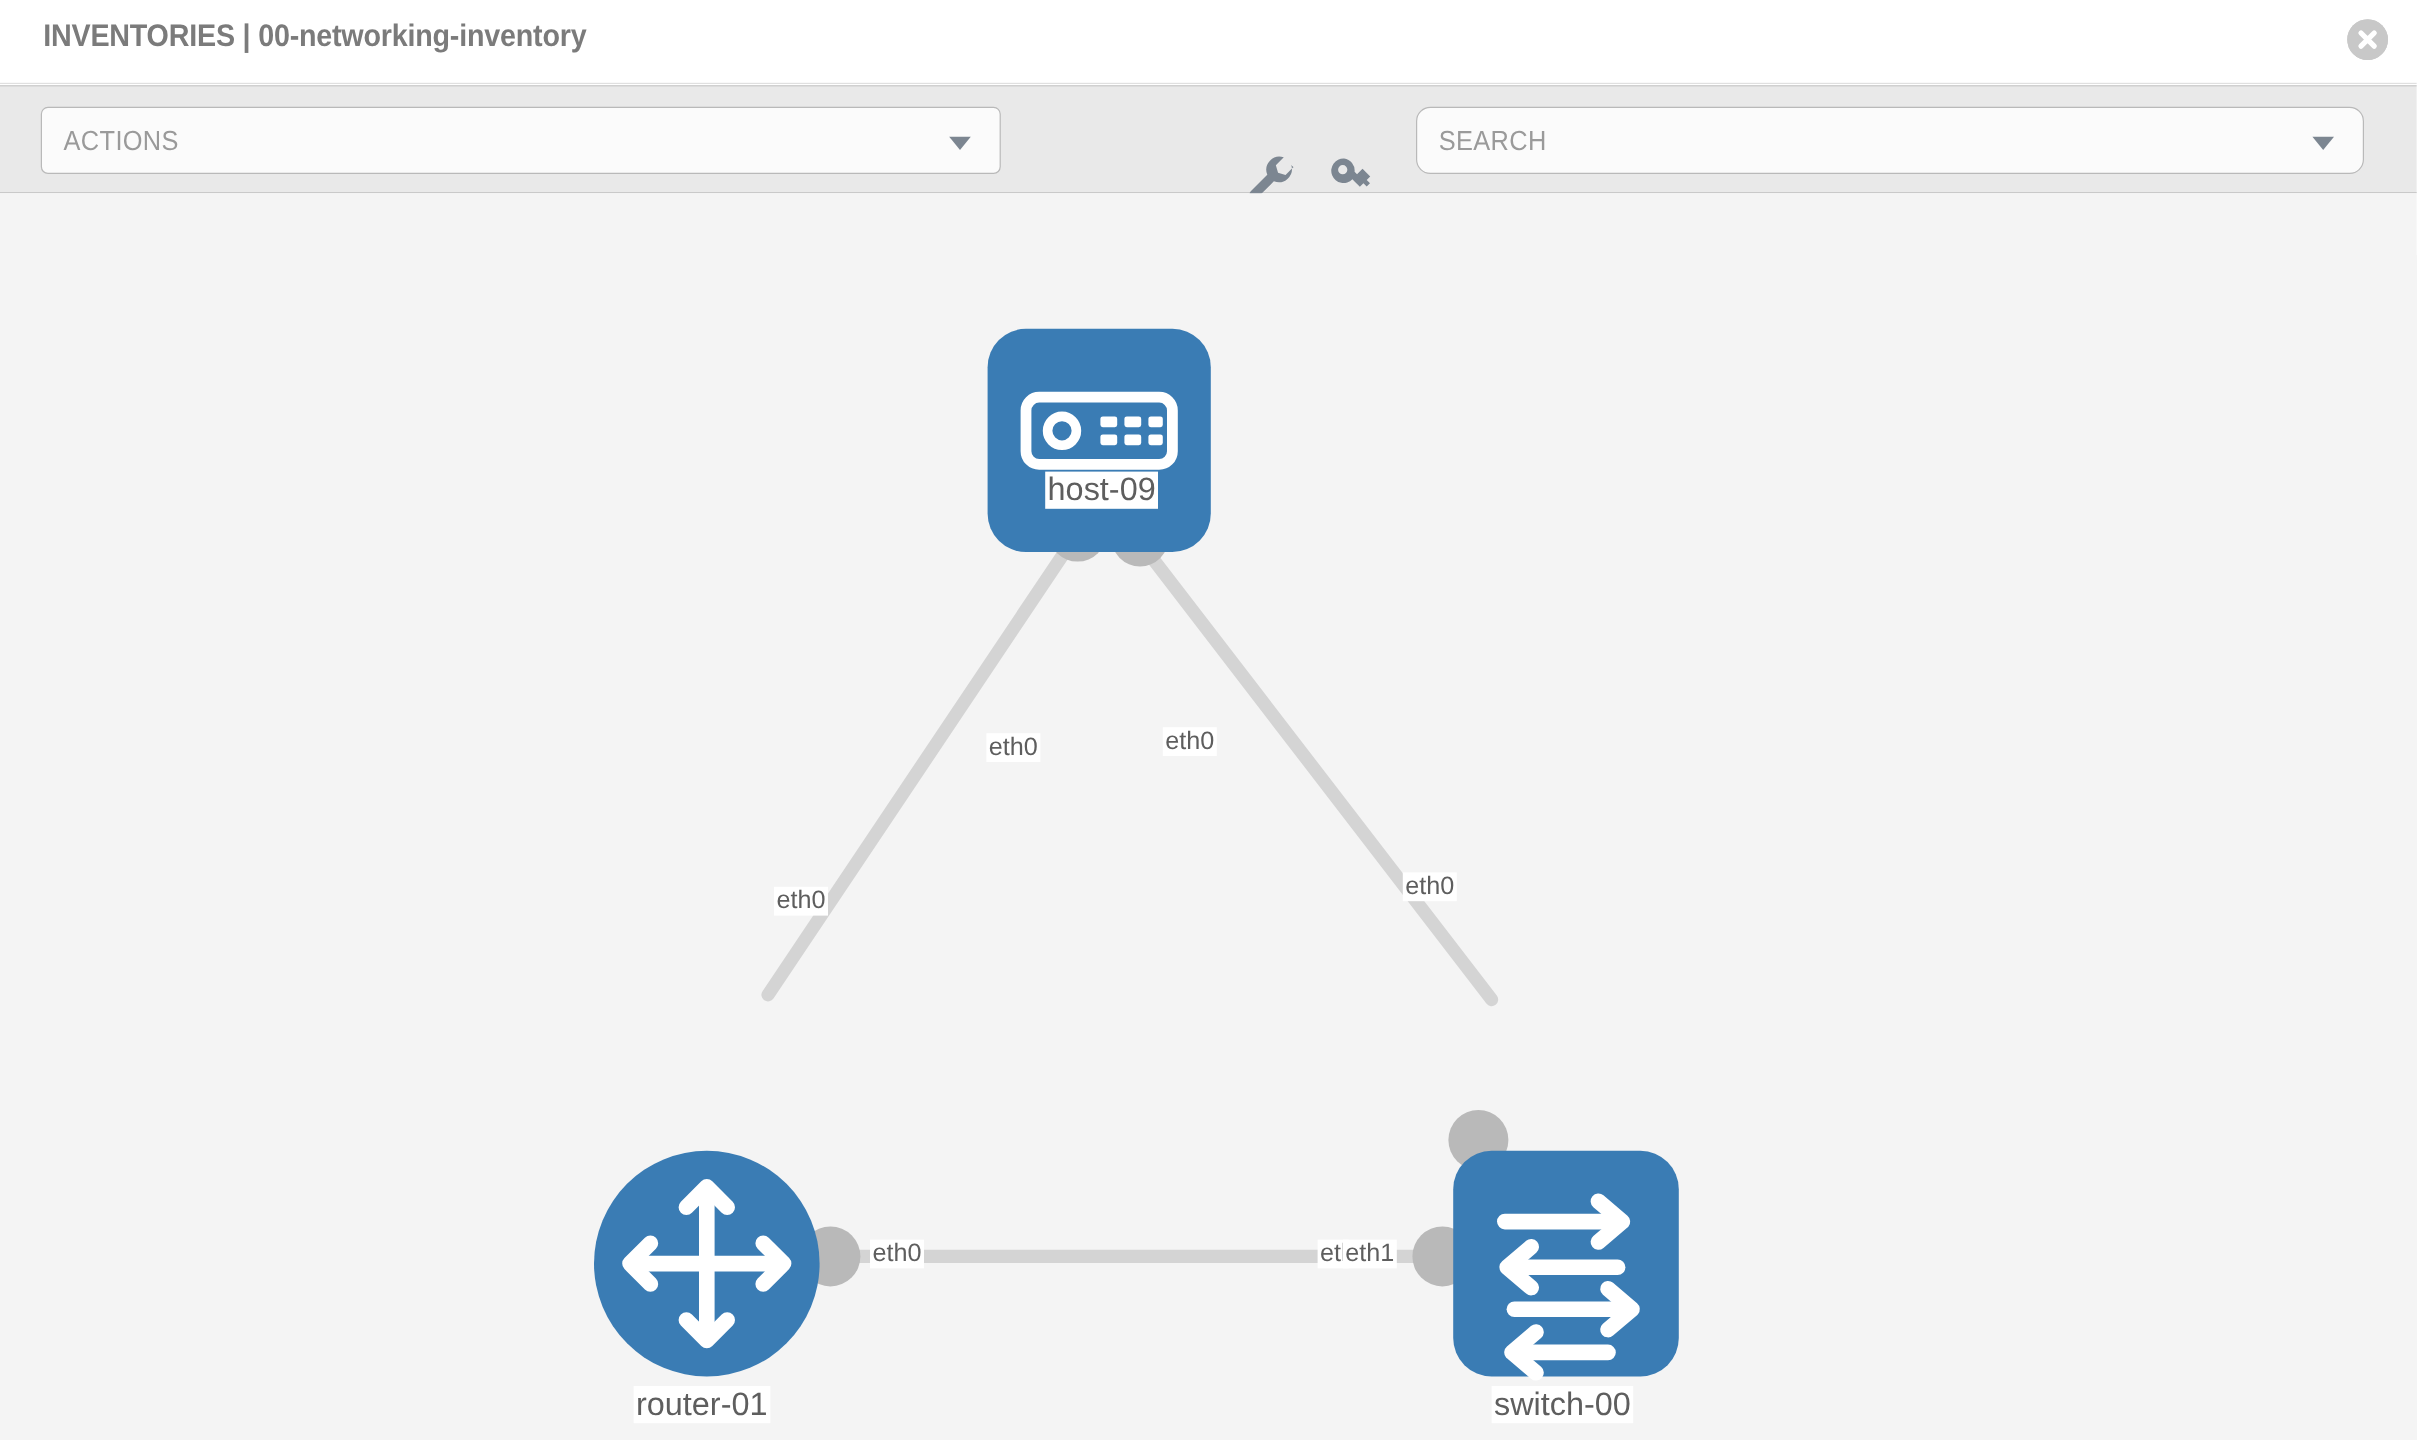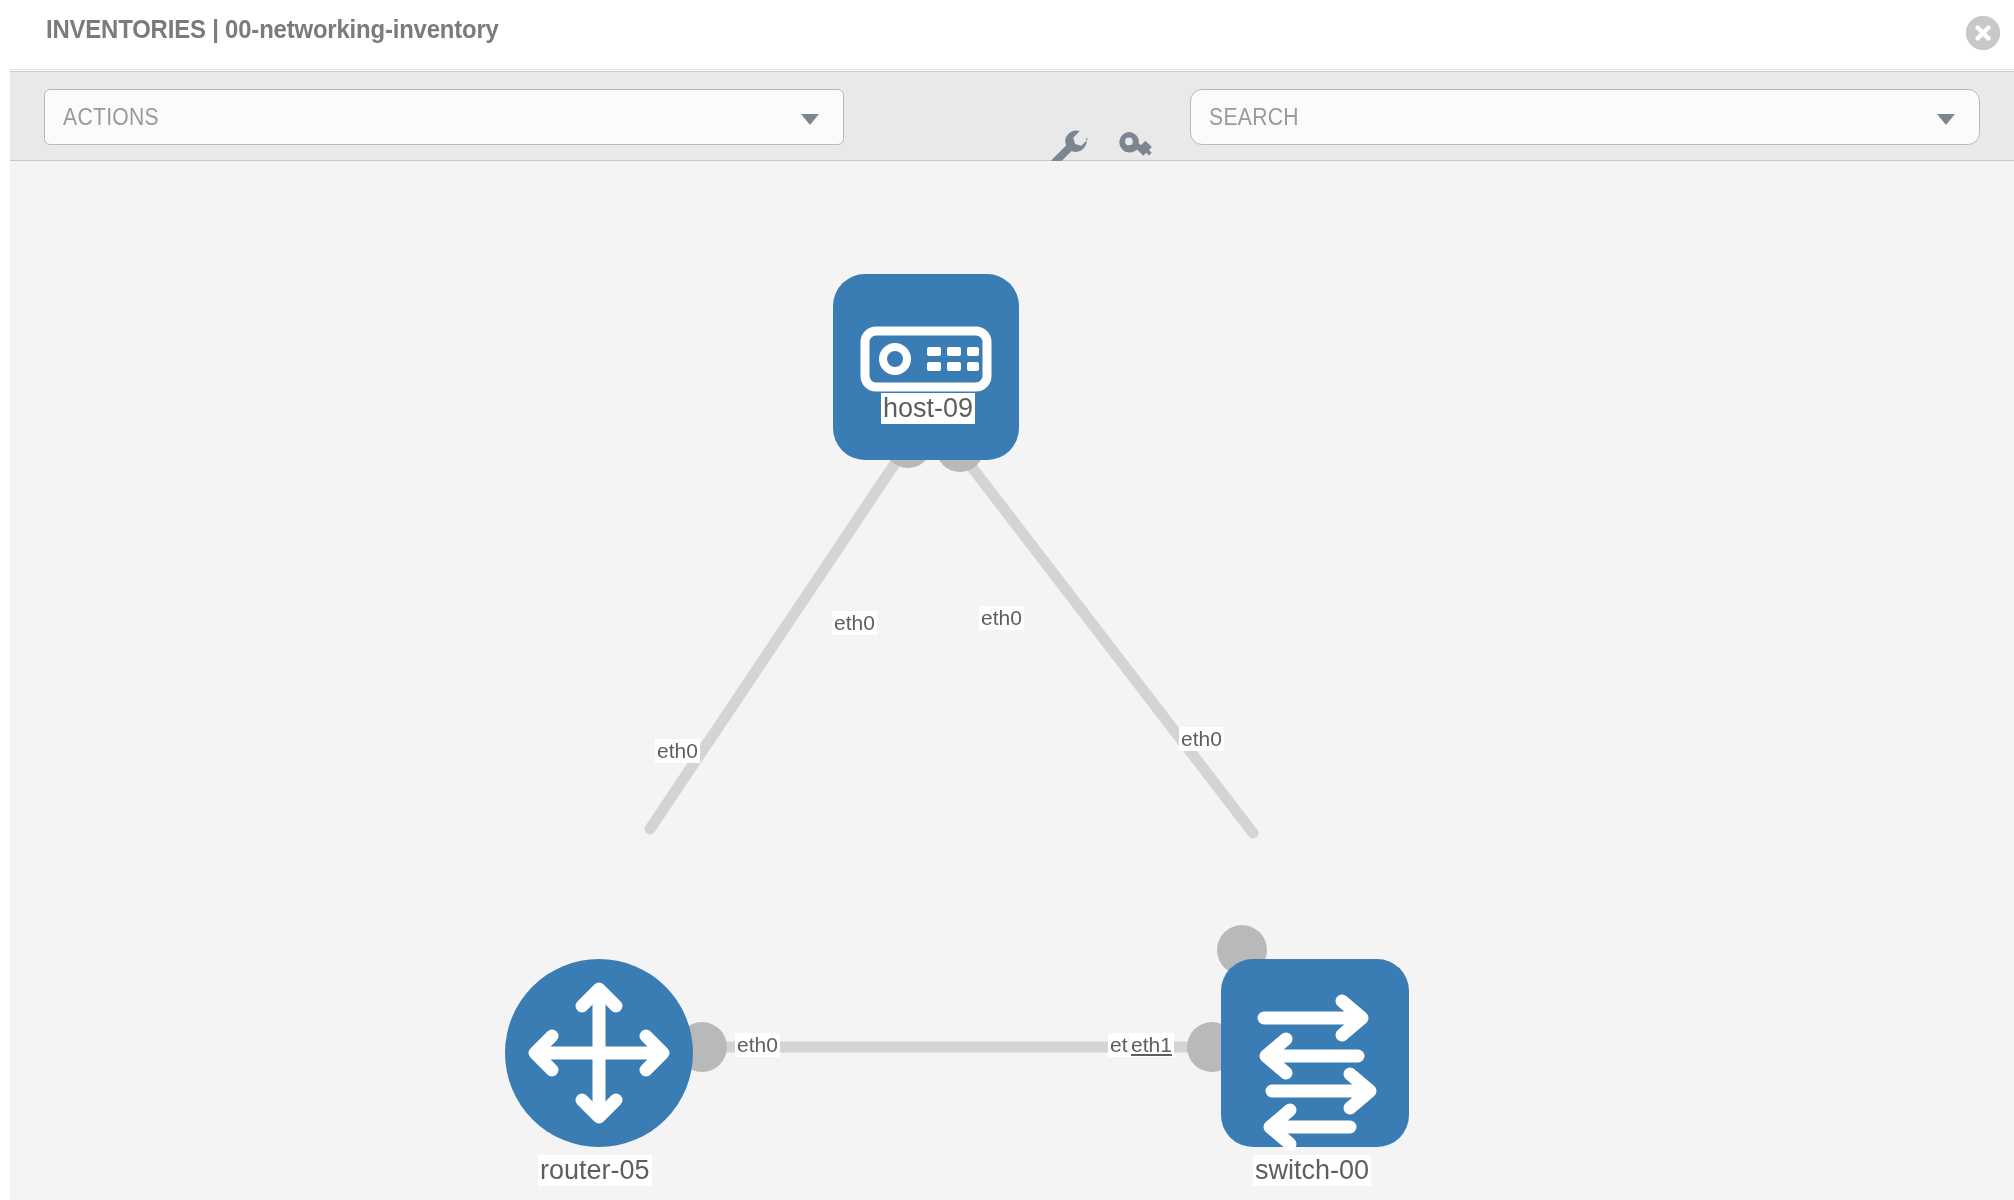--- a/index.html
+++ b/index.html
@@ -9,21 +9,20 @@
     width: 2014px; height: 1200px;
     overflow: hidden;
     background: #ffffff;
     font-family: "Liberation Sans", sans-serif;
   }
   #app {
     position: relative;
     width: 1720px;
     height: 1200px;
     background: #ffffff;
-    margin-left: 10px;
   }
 
   
   .header {
     position: absolute;
     top: 0; left: 0;
     width: 2014px;
     height: 70px;
     background: #ffffff;
     border-bottom: 1px solid #e0e0e0;
@@ -274,25 +273,25 @@
           <path d="M1340 913 L1360 930 L1340 947"></path>
 
           <path d="M1340 966 L1262 966"></path>
           <path d="M1280 949 L1260 966 L1280 983"></path>
         </g>
       </g>
 
     </svg>
 
     <div class="node-label" style="left:871px; top:232px;">host-09</div>
-    <div class="node-label" style="left:528px; top:994px;">router-05</div>
+    <div class="node-label" style="left:528px; top:994px;">router-01</div>
     <div class="node-label" style="left:1243px; top:994px;">switch-00</div>
 
     <div class="iface-label" style="left:822px; top:450px;">eth0</div>
     <div class="iface-label" style="left:969px; top:445px;">eth0</div>
     <div class="iface-label" style="left:645px; top:578px;">eth0</div>
     <div class="iface-label" style="left:1169px; top:566px;">eth0</div>
     <div class="iface-label" style="left:725px; top:872px;">eth0</div>
     <div class="iface-label" style="left:1098px; top:872px;">etl</div>
-    <div class="iface-label" style="left:1119px; top:872px;text-decoration:underline;">eth1</div>
+    <div class="iface-label" style="left:1119px; top:872px;">eth1</div>
 
   </div>
 </div>
 
 </body></html>

